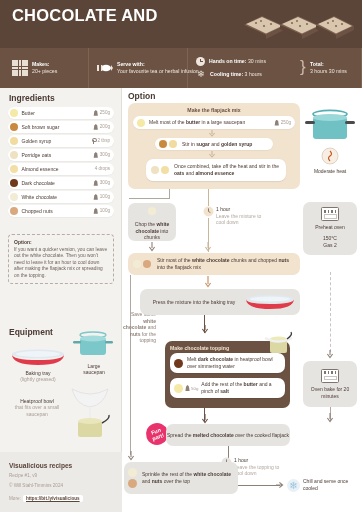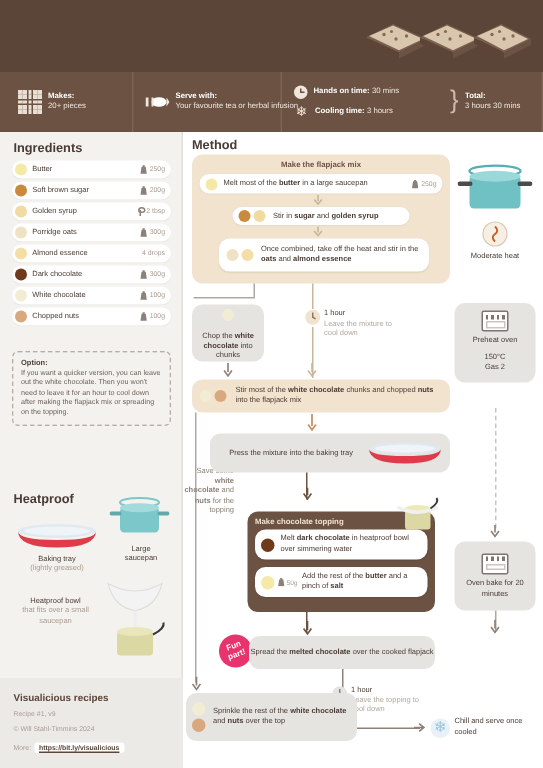--- a/index.html
+++ b/index.html
@@ -103,20 +103,21 @@
   .solidline{position:absolute;background:#b0a79f;}
   .moderate{position:absolute;text-align:center;font-size:5px;color:#4a3a33;}
 </style>
 </head>
 <body>
 
 <div class="page">
 
   <div class="header">
     <div class="title">
+      <div>CHOCOLATE AND</div>
     </div>
     <svg class="cookies" viewBox="0 0 116 36">
       <g>
         <polygon points="4,18 22,9 44,19 26,28" fill="#7a5f4e"></polygon>
         <polygon points="4,18 4,22 26,32 26,28" fill="#5c4536"></polygon>
         <polygon points="26,28 44,19 44,23 26,32" fill="#6b5243"></polygon>
         <polygon points="6,17 22,10 42,19 26,26.5" fill="#d9c6ae"></polygon>
         <circle cx="16" cy="16" r="1.1" fill="#8a6a4e"></circle>
           <circle cx="24" cy="19" r="1.1" fill="#8a6a4e"></circle>
         <circle cx="31" cy="17" r="1.1" fill="#8a6a4e"></circle>
@@ -284,21 +285,21 @@
         <span class="bagico"></span>
         <span>100g</span>
       </span>
   </div>
 
   <div class="optbox" style="top:234px;">
     <div class="oh">Option:</div>
     <div class="ot">If you want a quicker version, you can leave out the white chocolate. Then you won't need to leave it for an hour to cool down after making the flapjack mix or spreading on the topping.</div>
   </div>
 
-  <div class="sec-h" style="position:absolute;left:9px;top:327px;">Heatproof</div>
+  <div class="sec-h" style="position:absolute;left:9px;top:327px;">Equipment</div>
 
   <svg style="position:absolute;left:10px;top:348px;" width="56" height="20">
     <ellipse cx="28" cy="6" rx="26" ry="4.5" fill="#dfe9ef"></ellipse>
     <path d="M2 6 Q2 17 28 17 Q54 17 54 6 L54 6 Q54 12 28 12 Q2 12 2 6 Z" fill="#e03b4a"></path>
     <ellipse cx="28" cy="6" rx="22" ry="3" fill="#eef4f8"></ellipse>
   </svg>
   <div class="eq-label" style="left:8px;top:370px;width:60px;">
     <span>Baking tray</span><br>
     <span class="sub">(lightly greased)</span>
   </div>
@@ -327,21 +328,21 @@
   </div>
 
   <div class="footer"></div>
   <div class="fbrand">Visualicious recipes</div>
   <div class="fline" style="top:473px;">Recipe #1, v9</div>
   <div class="fline" style="top:483px;">© Will Stahl-Timmins 2024</div>
   <div class="fline" style="top:496px;">More:</div>
   <a class="furl" href="#">https://bit.ly/visualicious</a>
 
   <div class="rcol"></div>
-  <div class="sec-h m-head">Method</div>
+  <div class="sec-h m-head">Option</div>
 
   <div class="grp grp-cream" style="left:128px;top:103px;width:172px;height:86px;"></div>
   <div class="grp-title" style="left:128px;top:107px;width:172px;color:#6b5243;">Make the flapjack mix</div>
 
   <div class="step" style="left:133px;top:116px;width:162px;height:13px;padding:0 4px;">
     <span style="width:8px;height:8px;border-radius:50%;background:#f5e9a8;flex:0 0 auto;"></span>
     <span class="txt" style="margin-left:4px;flex:1 1 auto;"><span>Melt most of the <b>butter</b> in a large saucepan</span></span>
     <span style="font-size:4.6px;color:#a99c92;display:flex;align-items:center;gap:1.5px;">
         <span class="bagico"></span>
         <span>250g</span>

